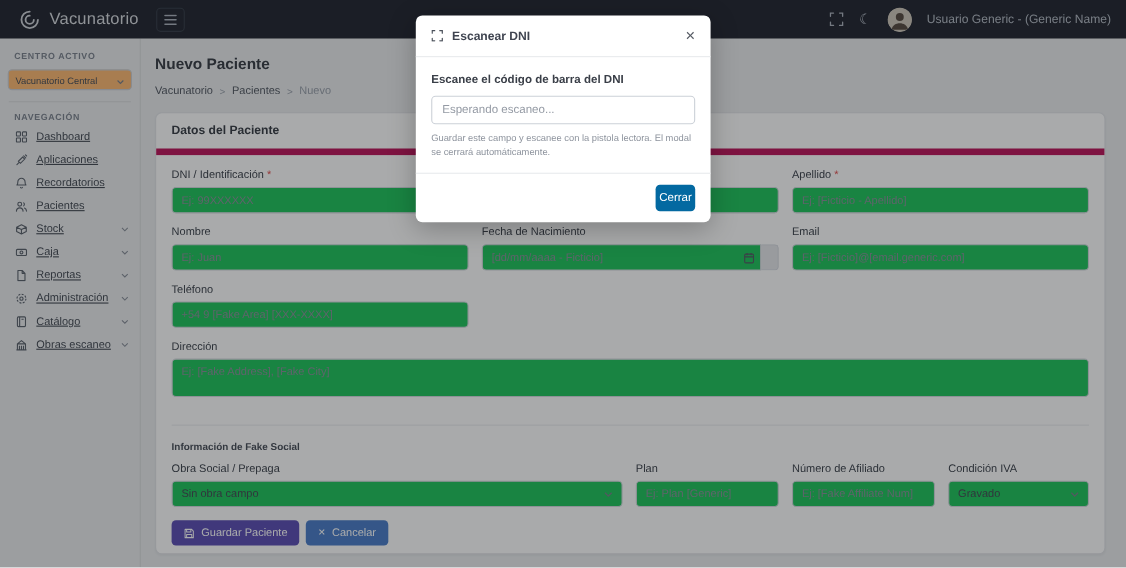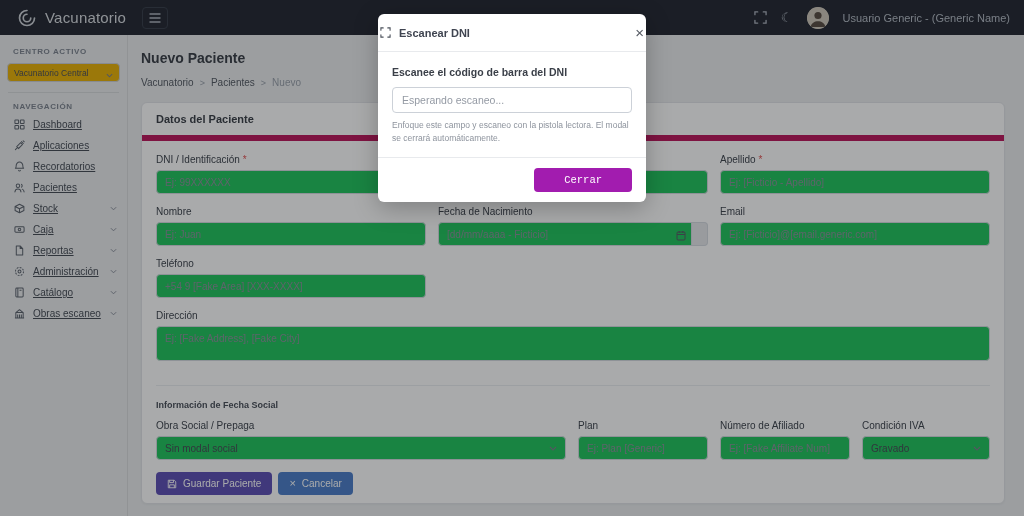--- a/index.html
+++ b/index.html
@@ -20,21 +20,21 @@
   .moon { font-size:13px; line-height:1; }
   .avatar { width:22px; height:22px; border-radius:50%; background:#cfc8bc; overflow:hidden;
             display:flex; align-items:flex-end; justify-content:center; }
   .username { color:#b6bcc6; font-size:11px; }
 
   
   .sidebar { position:absolute; top:35px; left:0; bottom:0; width:128px; background:#ebedef;
              border-right:1px solid rgba(0,0,0,.07); }
   .side-label { font-size:8px; letter-spacing:.6px; color:#7e8590; font-weight:700; text-transform:uppercase; }
   .centro { padding:12px 12px 0 13px; }
-  .center-select { margin:7px 7px 0 7px; height:19px; background:#eab308; border:1px solid #ccd0d6; border-radius:4px;
+  .center-select { margin:7px 7px 0 7px; height:19px; background:#fdba74; border:1px solid #ccd0d6; border-radius:4px;
                    display:flex; align-items:center; justify-content:space-between; padding:0 6px; cursor:pointer; }
   .center-select .val { font-size:8.5px; color:#4a505a; white-space:nowrap; }
   .side-divider { border:none; border-top:1px solid rgba(0,0,0,.08); margin:10px 8px 0 8px; }
   .navegacion { padding:9px 12px 3px 13px; }
   .nav-list { list-style:none; }
   .nav-item { display:flex; align-items:center; height:21px; padding:0 10px 0 13px; gap:8px; cursor:pointer; }
   .nicon { width:12px; display:flex; align-items:center; justify-content:center; color:#5d646e; flex:0 0 auto; }
   .nav-item .lbl { font-size:10px; color:#474d56; white-space:nowrap;text-decoration:underline; }
   .nav-item .chev { margin-left:auto; color:#8a909a; display:flex; }
 
@@ -83,32 +83,32 @@
   .btn { display:inline-flex; align-items:center; gap:6px; border:none; border-radius:4px;
          font-family:"Liberation Sans", sans-serif; font-size:10px; color:#fff; padding:0 11px; height:23px; cursor:pointer;justify-content:flex-end; }
   .btn-save { background:#5e51b5; }
   .btn-cancel { background:#4d7fc9; }
   .btn .x { font-size:11px; line-height:1; }
 
   
   .backdrop { position:absolute; inset:0; background:rgba(10,11,14,.35); z-index:40; }
   .modal { position:absolute; left:378px; top:14px; width:268px; background:#fff; border-radius:6px;
            box-shadow:0 6px 24px rgba(0,0,0,.25); z-index:50; }
-  .modal-header { display:flex; align-items:center; gap:8px; padding:11px 2px; border-bottom:1px solid #e8eaed; }
+  .modal-header { display:flex; align-items:center; gap:8px; padding:11px 14px; border-bottom:1px solid #e8eaed; }
   .modal-title { font-size:11px; font-weight:700; color:#3f4450; }
   .modal-close { margin-left:auto; background:none; border:none; font-size:15px; color:#555a63; cursor:pointer; line-height:1; }
   .modal-body { padding:14px 14px 12px 14px; }
   .modal-body .mlabel { display:block; font-size:10.5px; font-weight:700; color:#3a3f48; margin-bottom:9px; }
   .modal-inp { width:100%; height:26px; border:1px solid #ccd1d8; border-radius:4px; padding:0 9px;
                font-family:"Liberation Sans", sans-serif; font-size:10.5px; color:#474d56; }
   .modal-inp::placeholder { color:#949aa4; opacity:1; }
   .mhelp { margin-top:6px; font-size:8.5px; color:#8d939d; line-height:1.55; }
   .modal-footer { border-top:1px solid #e8eaed; padding:10px 14px; display:flex; justify-content:flex-end; }
-  .btn-cerrar { background:#a21caf; color:#fff; border:none; border-radius:4px; height:24px; padding:0 30px;
-                font-family:Liberation Mono, monospace; font-size:10.5px; cursor:pointer; }
+  .btn-cerrar { background:#0369a1; color:#fff; border:none; border-radius:4px; height:24px; padding:0 3px;
+                font-family:Liberation Sans, sans-serif; font-size:10.5px; cursor:pointer; }
   .scan-ic { color:#4a505a; display:flex; }
 </style>
 </head>
 <body>
 
 <div class="app">
 
   <header class="navbar">
     <div class="brand">
       <span style="display:flex;">
@@ -346,27 +346,27 @@
           <div class="fcol"></div>
           <div class="fcol"></div>
         </div>
 
         <div class="fgroup">
           <label>Dirección</label>
           <textarea class="tarea" placeholder="Ej: [Fake Address], [Fake City]" style=""></textarea>
         </div>
 
         <hr class="section-hr">
-        <div class="section-title">Información de Fecha Social</div>
+        <div class="section-title">Información de Fake Social</div>
 
         <div class="obra-row">
           <div class="w-obra fgroup">
             <label>Obra Social / Prepaga</label>
             <div class="sel">
-              <span>Sin modal social</span>
+              <span>Sin obra campo</span>
               <span class="chev">
                 <svg width="8" height="5" viewBox="0 0 8 5" fill="none" stroke="#7b828c" stroke-width="1.2">
                     <path d="M1 1l3 3 3-3"></path>
                   </svg>
               </span>
             </div>
           </div>
           <div class="w-plan fgroup">
             <label>Plan</label>
             <input class="inp" type="text" placeholder="Ej: Plan [Generic]" style="">
@@ -415,20 +415,20 @@
         <svg width="11" height="11" viewBox="0 0 12 12" fill="none" stroke="#4a505a" stroke-width="1.2" stroke-linecap="round">
           <path d="M1 3.5V1h2.5M8.5 1H11v2.5M11 8.5V11H8.5M3.5 11H1V8.5"></path>
           </svg>
       </span>
       <span class="modal-title">Escanear DNI</span>
       <button class="modal-close">×</button>
     </div>
     <div class="modal-body">
       <label class="mlabel">Escanee el código de barra del DNI</label>
       <input class="modal-inp" type="text" placeholder="Esperando escaneo..." style="">
-      <div class="mhelp">Enfoque este campo y escaneo con la pistola lectora. El modal se cerrará automáticamente.</div>
+      <div class="mhelp">Guardar este campo y escanee con la pistola lectora. El modal se cerrará automáticamente.</div>
     </div>
     <div class="modal-footer">
       <button class="btn-cerrar">Cerrar</button>
     </div>
   </div>
 
 </div>
 
 </body></html>

